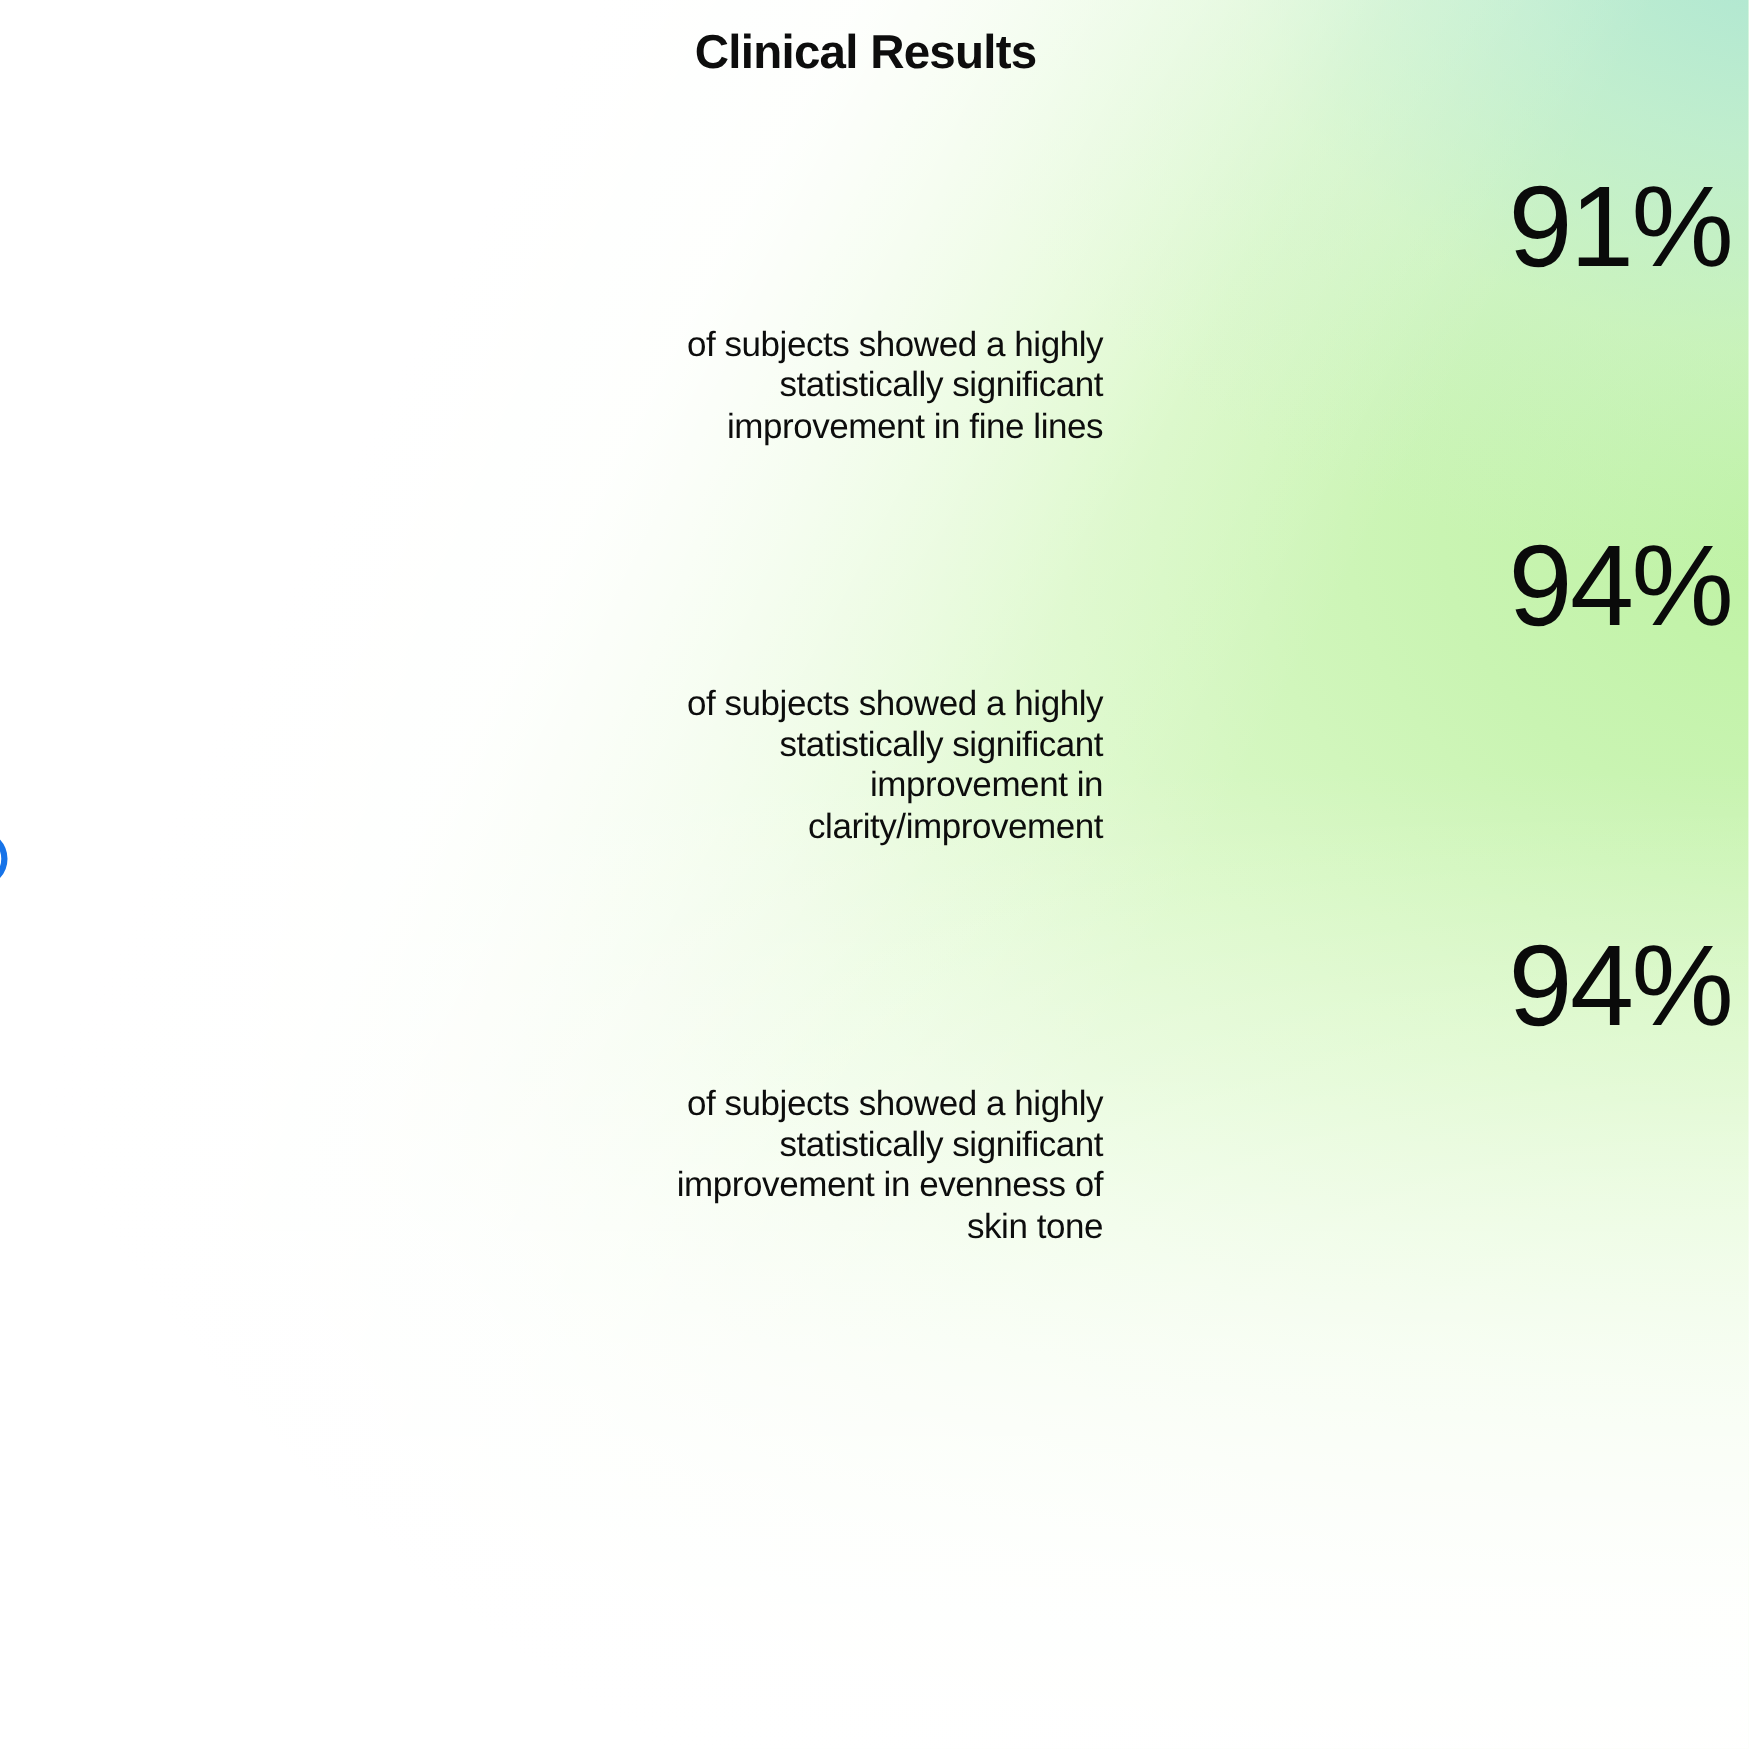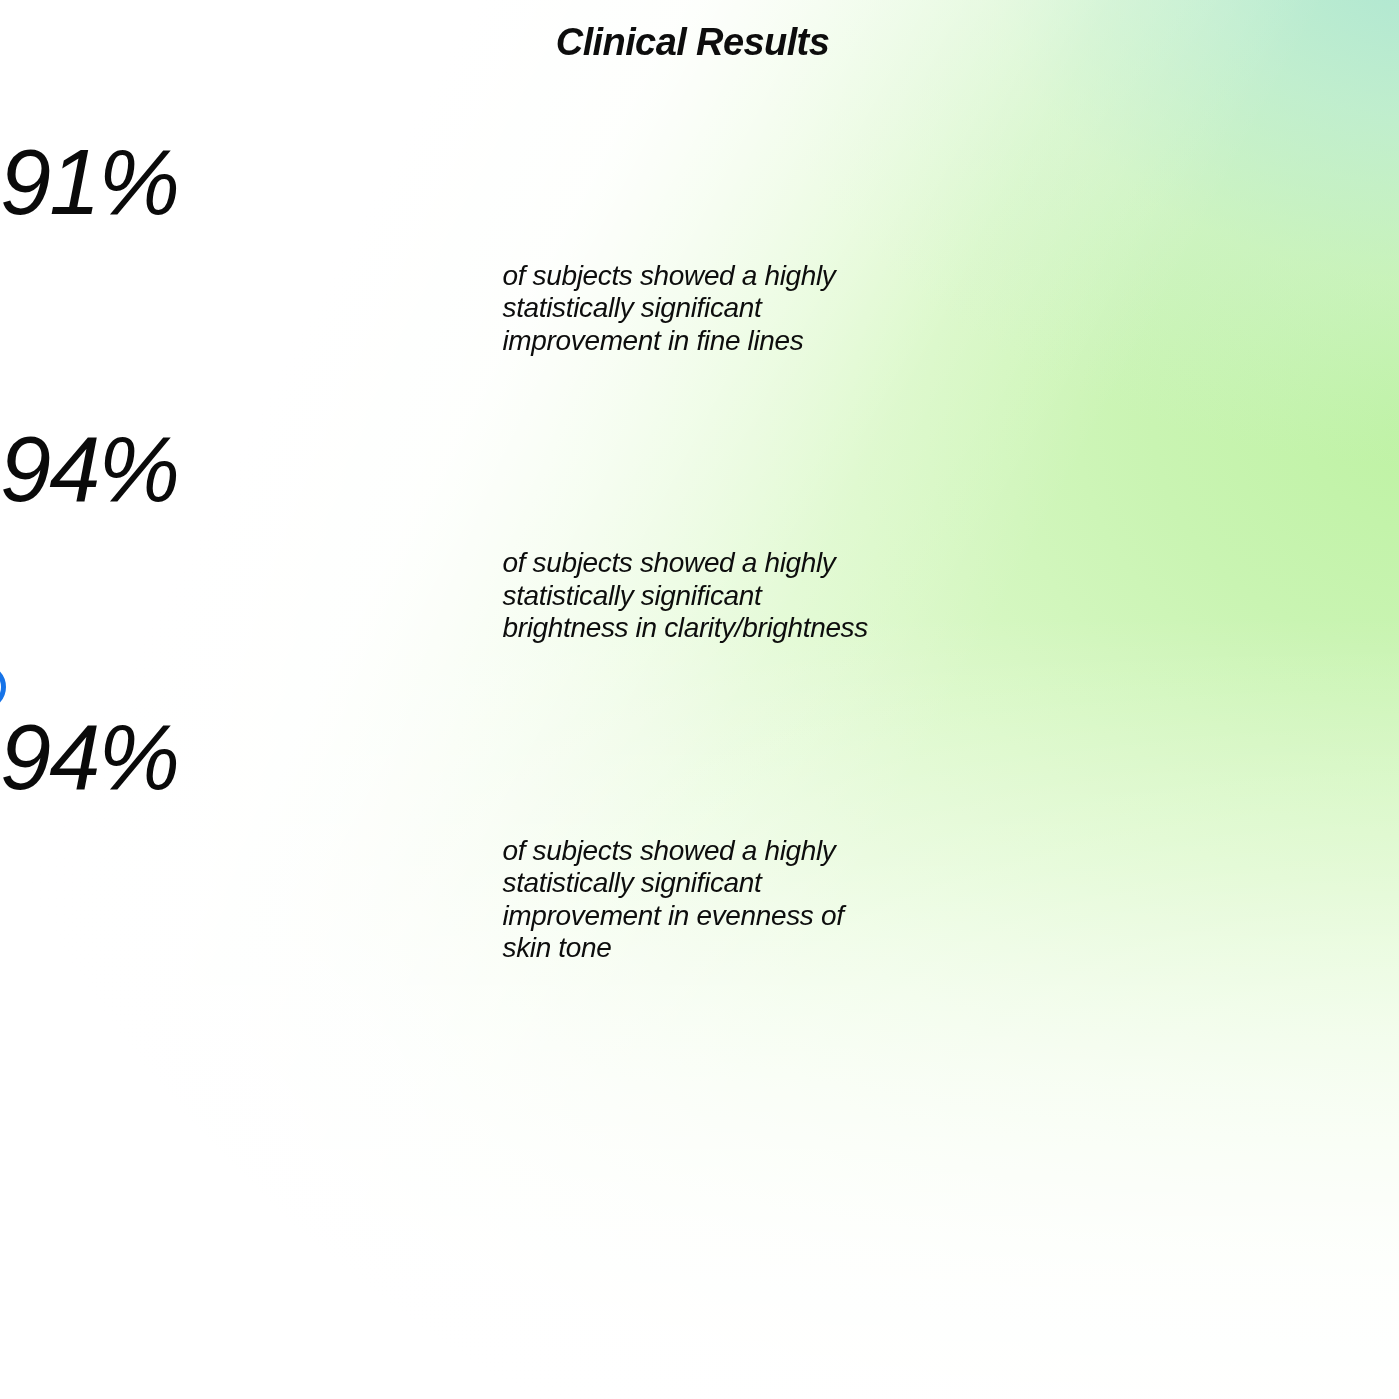--- a/index.html
+++ b/index.html
@@ -1,16 +1,16 @@
 <!DOCTYPE html>
 <html><head>
 <meta charset="utf-8">
 <title>Clinical Results</title>
 <style>
-  * { margin: 0; padding: 0; box-sizing: border-box; font-style: italic; }
+  * { margin: 0; padding: 0; box-sizing: border-box; }
 
   html, body {
     width: 1399px;
     height: 1399px;
     overflow: hidden;
   }
 
   body {
     font-family: "Liberation Sans", sans-serif;
     background: #ffffff;
@@ -123,21 +123,21 @@
 
   .stats {
     position: absolute;
     top: 136px;
     left: 0;
     width: 1385px;
   }
 
   .stat-block {
     width: 100%;
-    text-align: left;
+    text-align: right;
     margin-bottom: 66px;
   }
 
   .stat-value {
     font-size: 92px;
     font-weight: 300;
     letter-spacing: -2px;
     color: #0a0a0a;
     line-height: 1.0;
     margin-bottom: 32px;
@@ -171,21 +171,21 @@
 
   <div class="stats">
 
     <div class="stat-block">
       <div class="stat-value">91%</div>
       <div class="stat-caption">of subjects showed a highly statistically significant improvement in fine lines</div>
     </div>
 
     <div class="stat-block">
       <div class="stat-value">94%</div>
-      <div class="stat-caption">of subjects showed a highly statistically significant brightness in clarity/brightness</div>
+      <div class="stat-caption">of subjects showed a highly statistically significant improvement in clarity/improvement</div>
     </div>
 
     <div class="stat-block">
       <div class="stat-value">94%</div>
       <div class="stat-caption">of subjects showed a highly statistically significant improvement in evenness of skin tone</div>
     </div>
 
 
   </div>
 </div>

